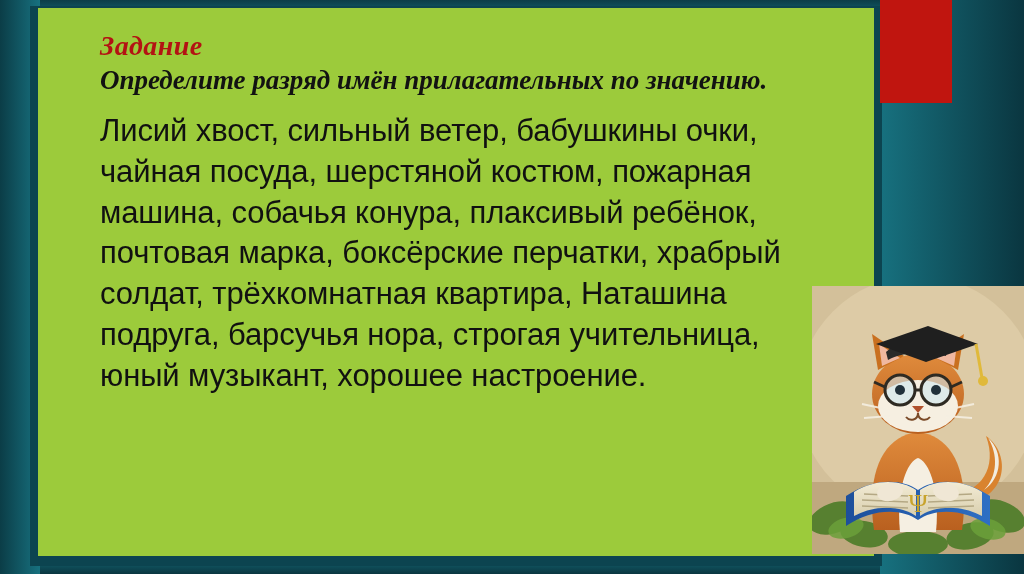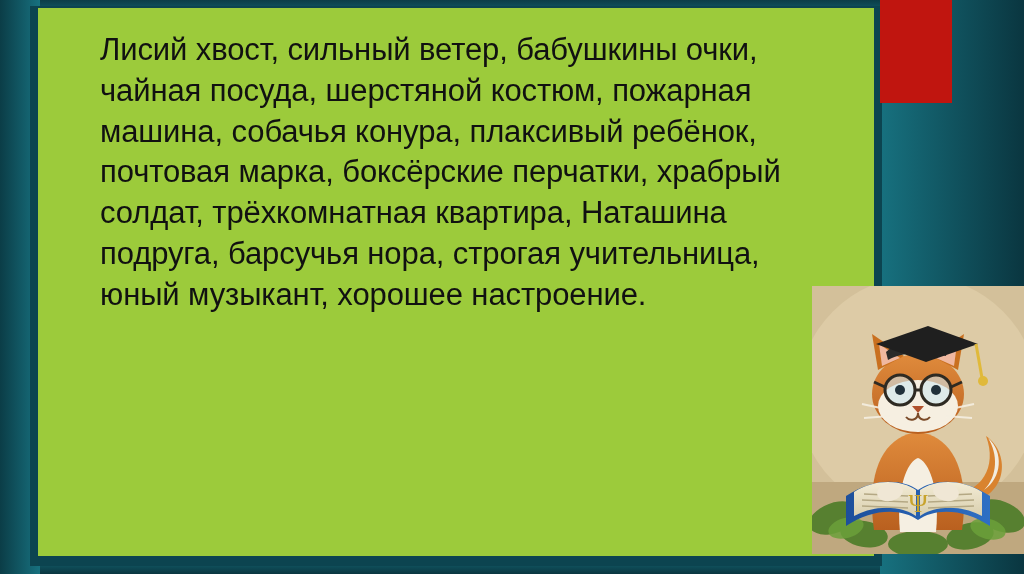--- a/index.html
+++ b/index.html
@@ -115,20 +115,22 @@
   <div id="bg-bottom"></div>
   <div id="bg-left"></div>
   <div id="bg-right"></div>
 
   <div id="panel-dark"></div>
 
   <div id="red-accent"></div>
 
   <div id="green-card">
     <div id="card-inner">
+      <div class="task-title">Задание</div>
+      <div class="task-instruction">Определите разряд имён прилагательных по значению.</div>
       <div class="word-list">Лисий хвост, сильный ветер, бабушкины очки, чайная посуда, шерстяной костюм, пожарная машина, собачья конура, плаксивый ребёнок, почтовая марка, боксёрские перчатки, храбрый солдат, трёхкомнатная квартира, Наташина подруга, барсучья нора, строгая учительница, юный музыкант, хорошее настроение.</div>
     </div>
   </div>
 
   <div id="cat-image">
     <svg class="cat-svg" width="212" height="268" viewBox="0 0 212 268" xmlns="http://www.w3.org/2000/svg">
       <defs>
         <radialGradient id="bgGrad" cx="50%" cy="42%" r="72%">
           <stop offset="0%" stop-color="#e3d2ae"></stop>
           <stop offset="60%" stop-color="#cbb punto"></stop>

